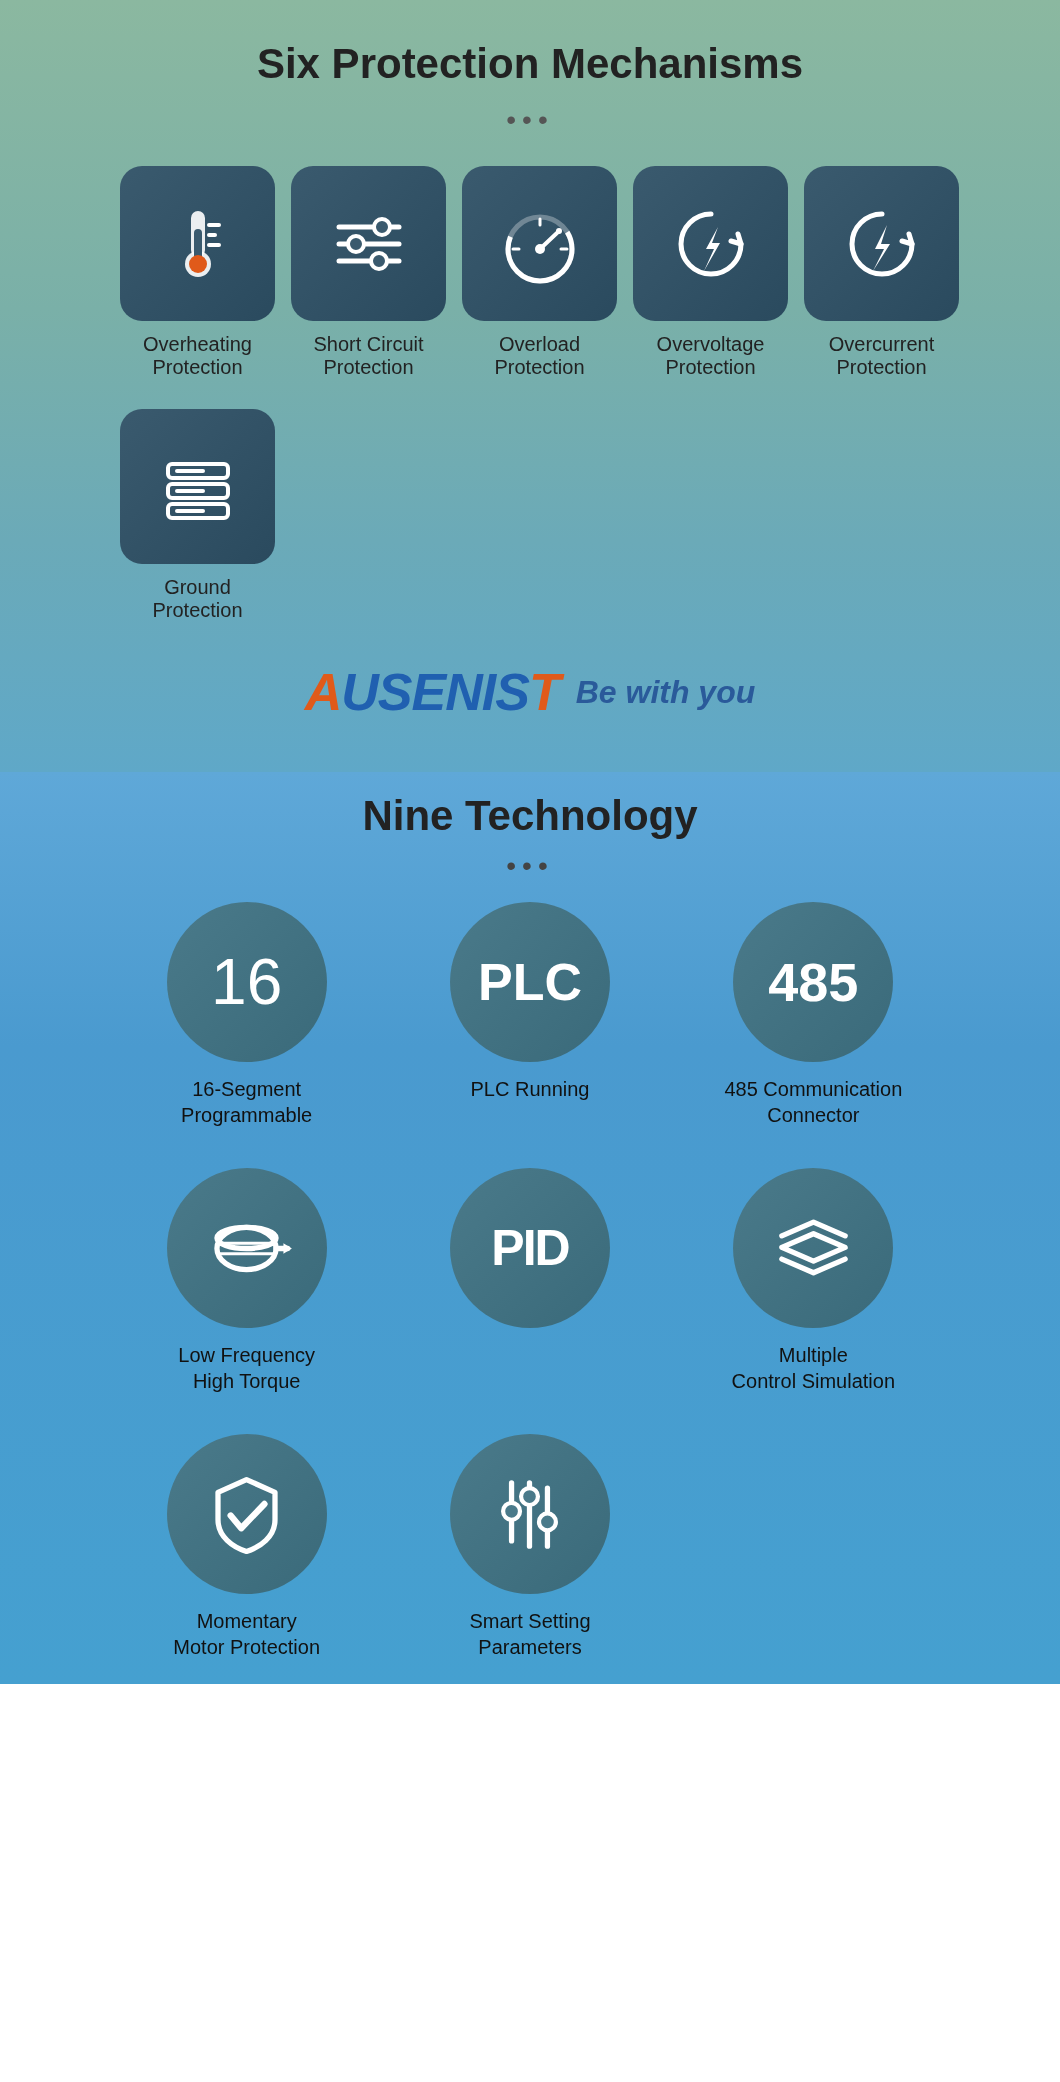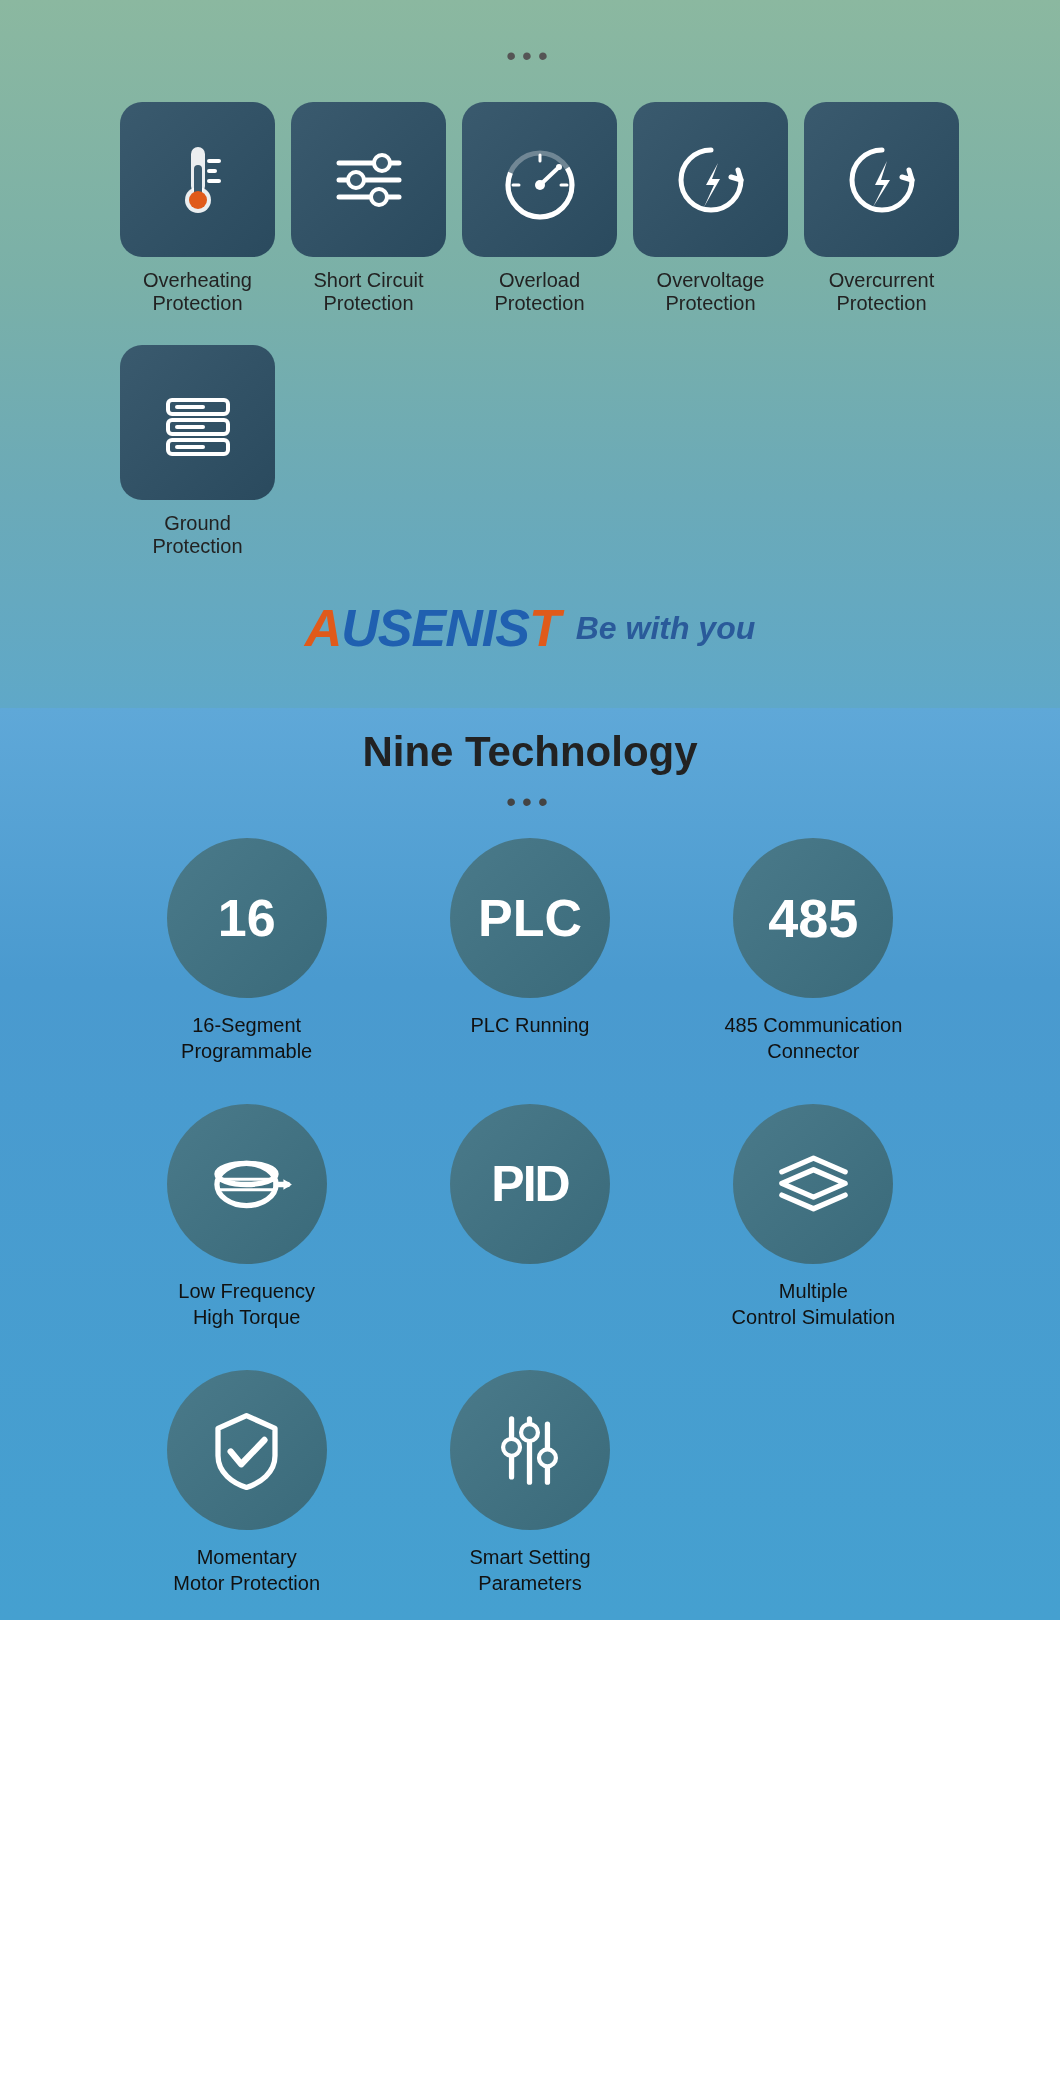--- a/index.html
+++ b/index.html
@@ -154,20 +154,21 @@
       color: #111;
       font-weight: 400;
       text-align: center;
       line-height: 1.3;
     }
   </style>
 </head>
 <body>
 
 <div class="top-section">
+  <h1 class="section-title">Six Protection Mechanisms</h1>
   <div class="dots">•••</div>
 
   <div class="protection-grid">
 
     <div class="protection-item">
       <div class="protection-icon-box">
         <svg viewBox="0 0 90 90" fill="none" xmlns="http://www.w3.org/2000/svg">
 
           <rect x="38" y="12" width="14" height="46" rx="7" fill="white" opacity="0.9"></rect>
           <circle cx="45" cy="65" r="13" fill="white" opacity="0.9"></circle>
@@ -268,21 +269,21 @@
   </div>
 </div>
 
 <div class="bottom-section">
   <h2 class="section-title-bottom">Nine Technology</h2>
   <div class="dots-bottom">•••</div>
 
   <div class="tech-grid">
 
     <div class="tech-item">
-      <div class="tech-circle" style="font-size:52px; font-weight:700;">
+      <div class="tech-circle" style="font-size:64px; font-weight:400;">
         16
       </div>
       <span class="tech-label">16-Segment<br>Programmable</span>
     </div>
 
     <div class="tech-item">
       <div class="tech-circle" style="font-size:52px; font-weight:900;">
         PLC
       </div>
       <span class="tech-label">PLC Running</span>

